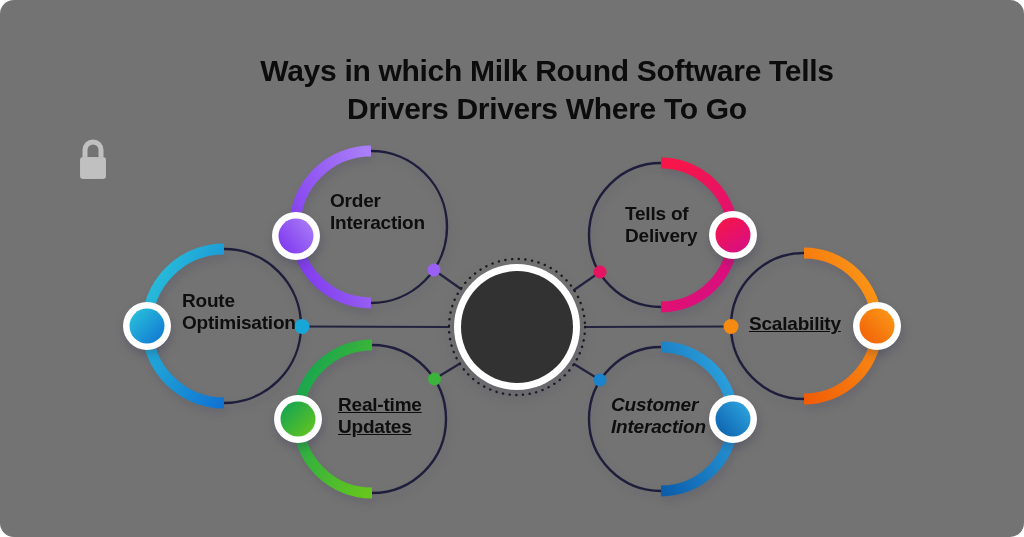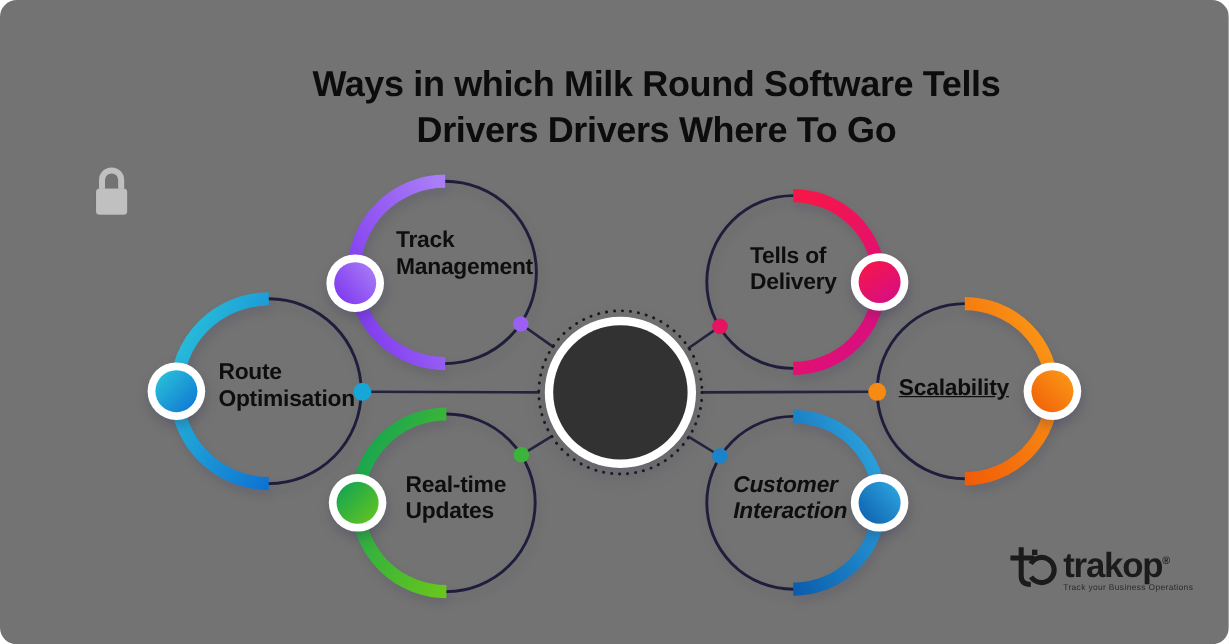--- a/index.html
+++ b/index.html
@@ -13,23 +13,23 @@
     text-align:center;font-weight:700;font-size:30px;line-height:38px;
     color:#0c0c0c;letter-spacing:-0.3px;
   }
   .diagram-svg{position:absolute;left:0;top:0;}
   .node-label{
     position:absolute;font-weight:700;font-size:19px;line-height:1.18;
     color:#0e0e0e;letter-spacing:-0.2px;
   }
   .lbl-order{left:330px;top:190px;width:120px;}
   .lbl-proof{left:625px;top:203px;width:100px;}
-  .lbl-route{left:182px;top:300px;width:124px;}
+  .lbl-route{left:182px;top:290px;width:124px;}
   .lbl-scal{left:749px;top:313px;width:150px;text-decoration:underline;}
-  .lbl-real{left:338px;top:394px;width:112px;}
+  .lbl-real{left:338px;top:394px;width:112px;text-decoration:underline;}
   .lbl-cust{left:611px;top:394px;width:122px;font-style:italic;}
   .ring-thin{fill:none;stroke:#1e1e3c;stroke-width:2.4;}
   .arc-thick{fill:none;stroke-width:11;}
   .conn{stroke:#23233f;stroke-width:2.2;stroke-linecap:round;}
   .node-shadow{filter:drop-shadow(2px 5px 4px rgba(44,44,84,0.16));}
   .badge-w{fill:#ffffff;filter:drop-shadow(1px 5px 5px rgba(44,44,84,0.28));}
   .hub-white{fill:#ffffff;filter:drop-shadow(0 6px 8px rgba(44,44,84,0.22));}
   .hub-dots{fill:none;stroke:#1a1a1a;stroke-width:2.4;
     stroke-dasharray:0.2 6.5;stroke-linecap:round;}
   .watermark{position:absolute;left:74px;top:136px;opacity:0.55;}
@@ -150,33 +150,21 @@
       <circle cx="600" cy="380" r="6.5" fill="#1a83cc"></circle>
     </g>
 
     <g>
       <circle class="hub-dots" cx="517" cy="327" r="68"></circle>
       <circle class="hub-white" cx="517" cy="327" r="63"></circle>
       <circle cx="517" cy="327" r="56" fill="#323232"></circle>
     </g>
   </svg>
 
-  <div class="node-label lbl-order">Track Management</div>
+  <div class="node-label lbl-order">Order Interaction</div>
   <div class="node-label lbl-proof">Tells of Delivery</div>
   <div class="node-label lbl-route">Route Optimisation</div>
   <div class="node-label lbl-scal">Scalability</div>
   <div class="node-label lbl-real">Real-time Updates</div>
   <div class="node-label lbl-cust">Customer Interaction</div>
 
-  <div class="logo">
-    <svg width="42" height="44" viewBox="0 0 42 44">
-      <path d="M2 13 H22" stroke="#1b1b1b" stroke-width="4.2" fill="none"></path>
-      <path d="M11 4 V28 Q11 35 19 35" stroke="#1b1b1b" stroke-width="4.2" fill="none"></path>
-      <circle cx="28" cy="23" r="10.5" fill="none" stroke="#1b1b1b" stroke-width="4.2" stroke-dasharray="54 12" transform="rotate(-150 28 23)"></circle>
-      <rect x="20" y="6" width="4.5" height="4.5" fill="#1b1b1b"></rect>
-    </svg>
-    <div class="logo-text">
-      <div class="logo-word"><span>trakop</span><span class="logo-reg">®</span></div>
-      <div class="logo-tag">Track your Business Operations</div>
-    </div>
-  </div>
 
 </div>
 
 </body></html>

